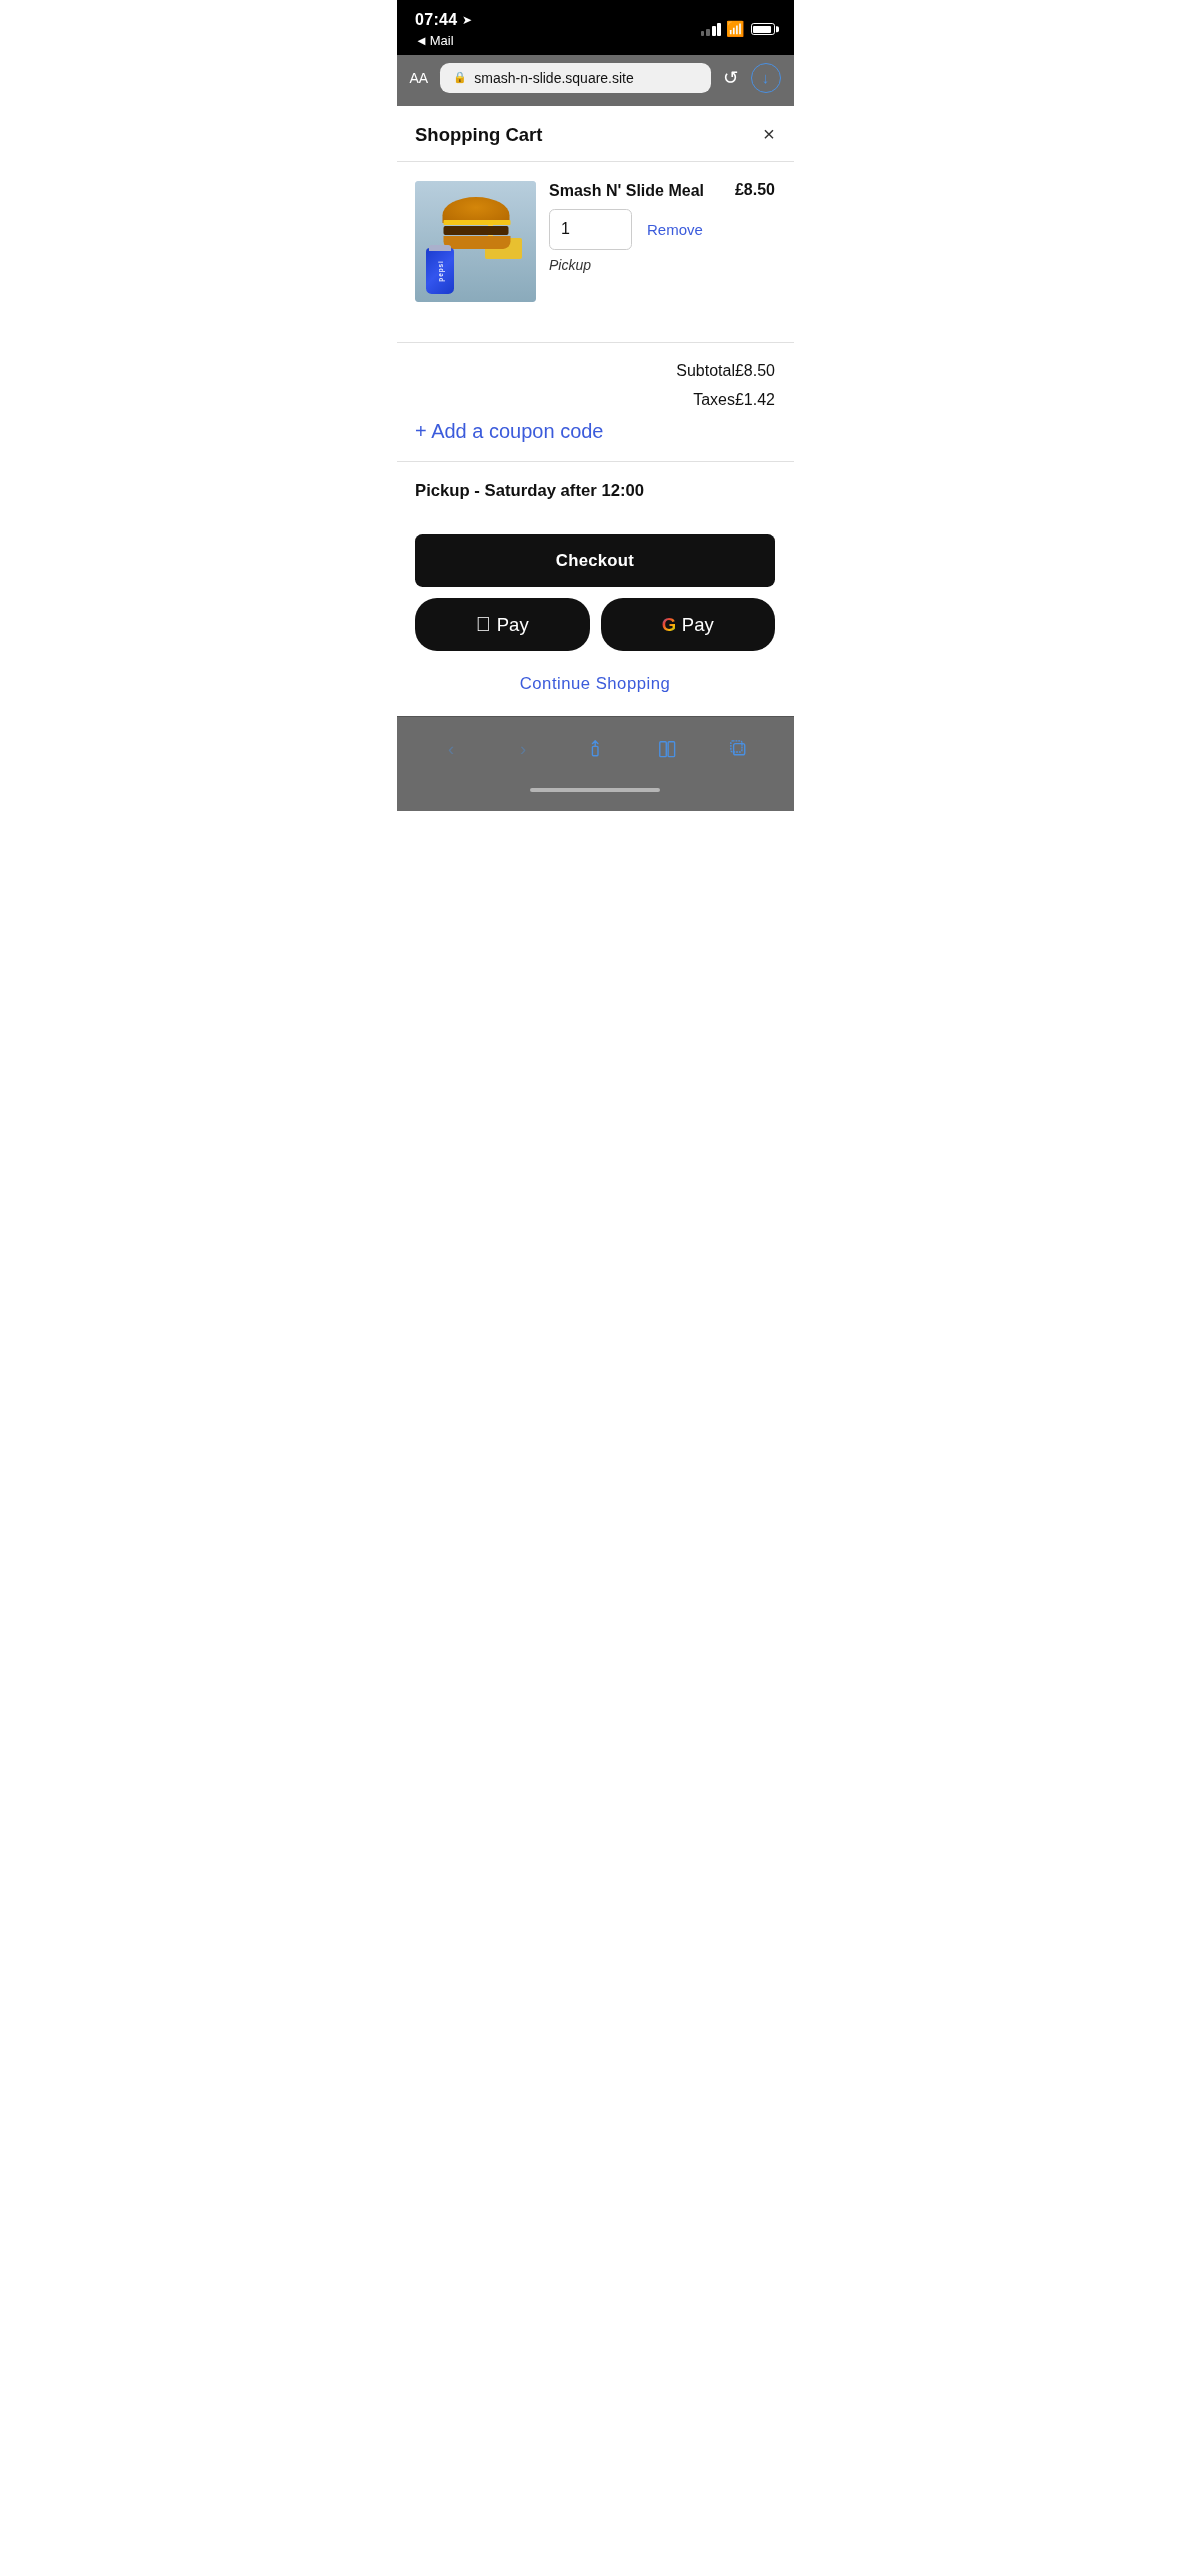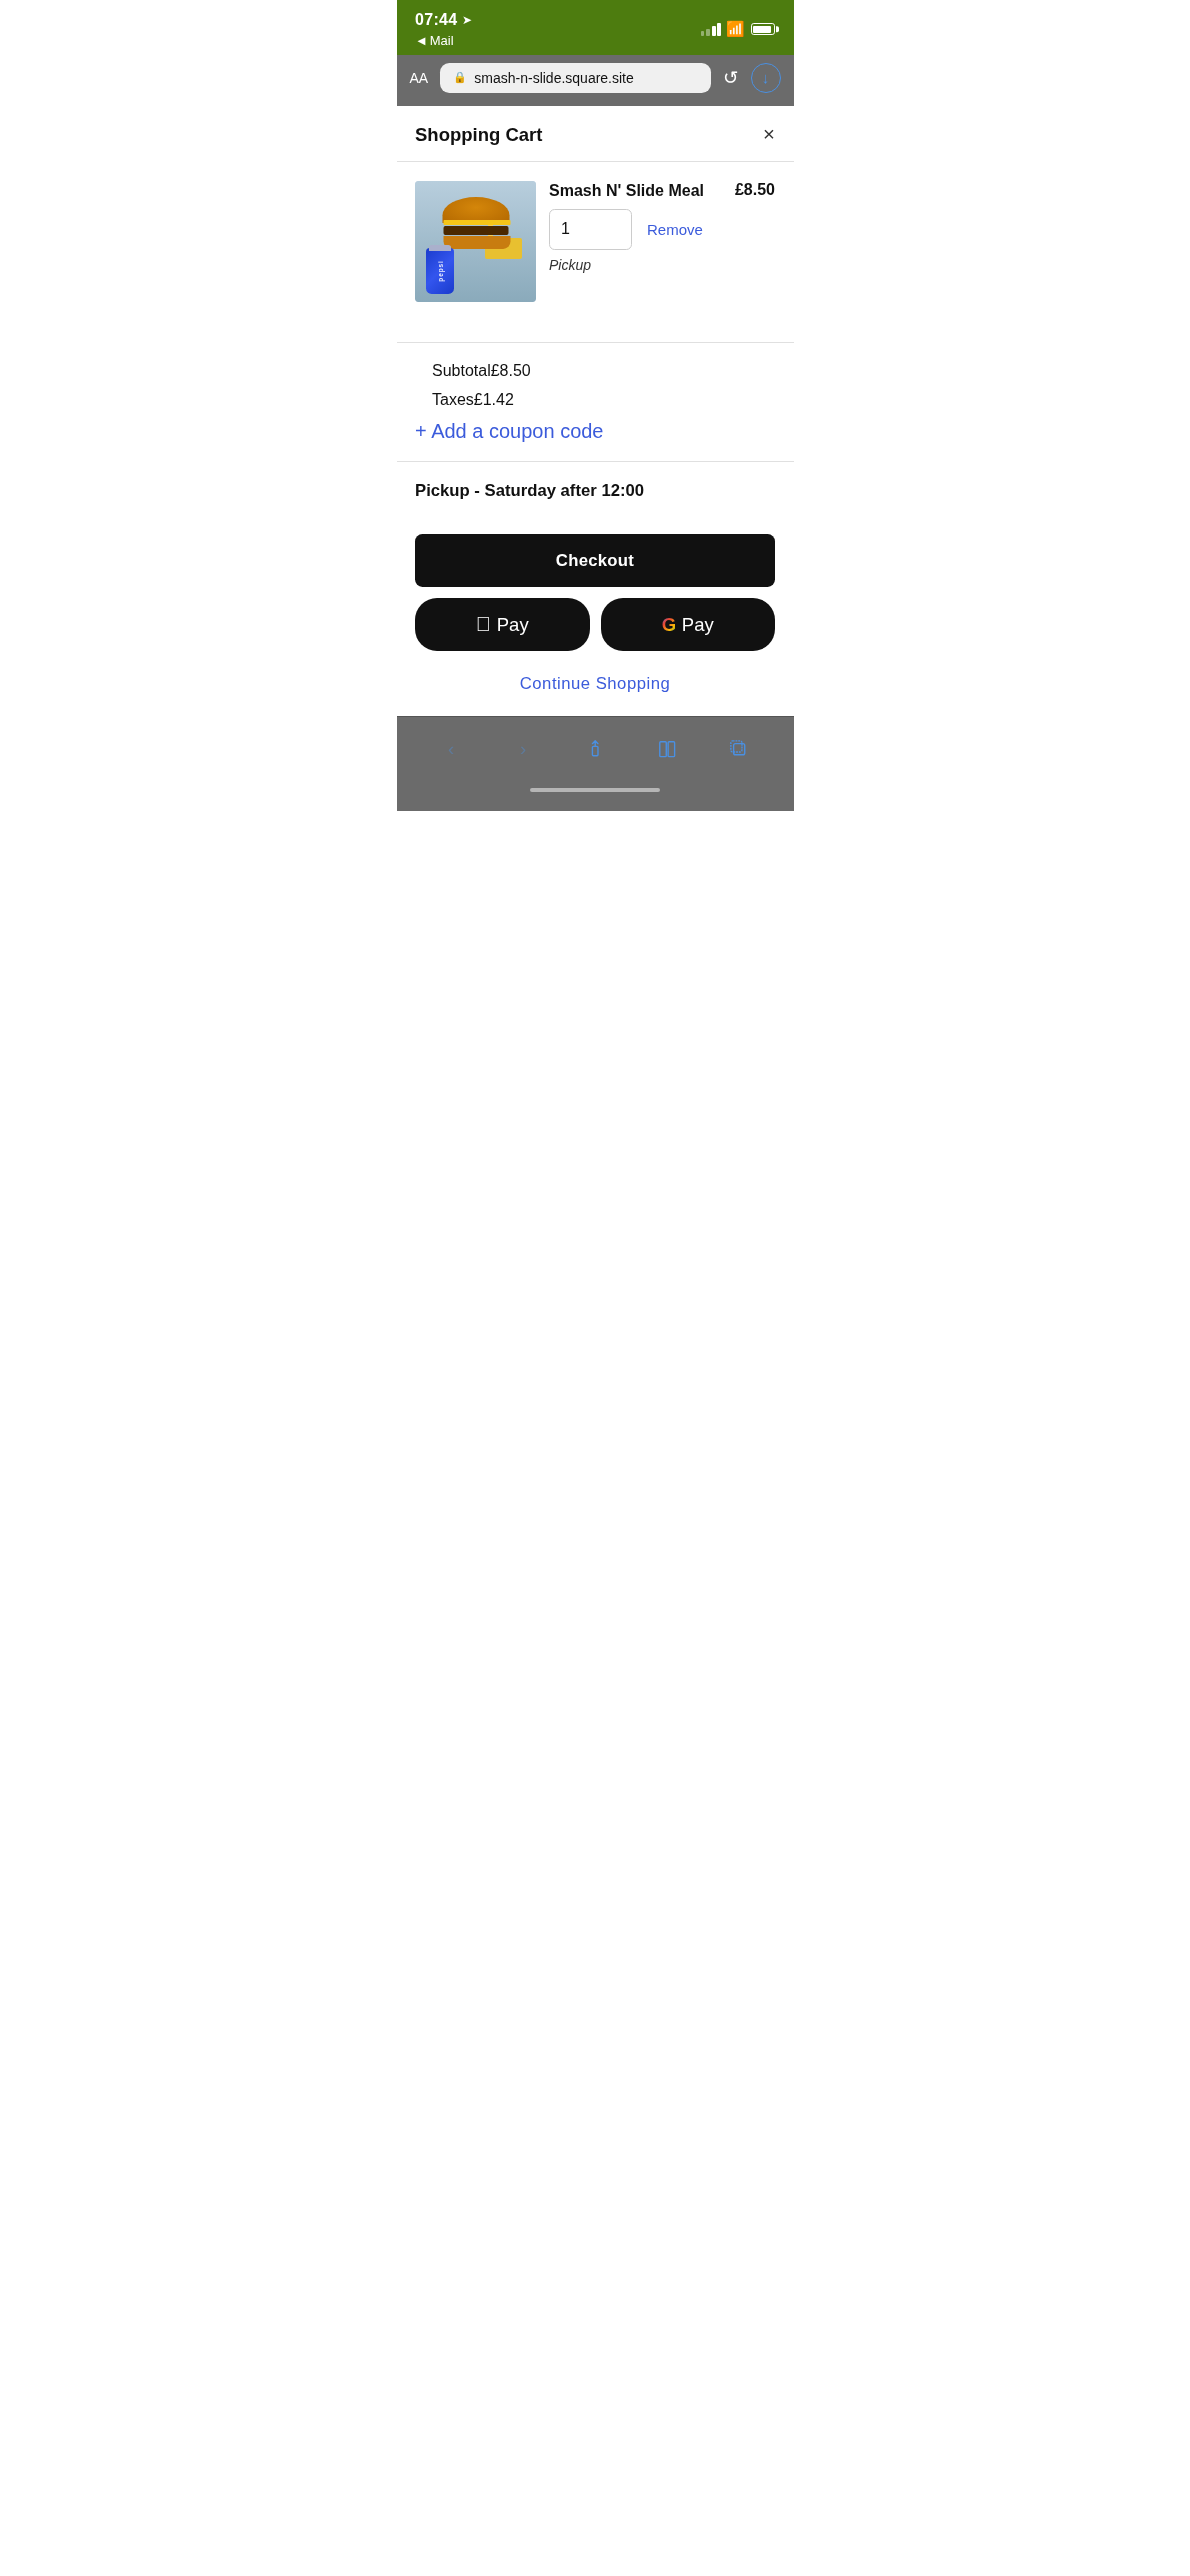--- a/index.html
+++ b/index.html
@@ -8,21 +8,21 @@
     body {
       font-family: -apple-system, BlinkMacSystemFont, 'Helvetica Neue', Arial, sans-serif;
       background: #fff;
       width: 397px;
       margin: 0 auto;
       min-height: 859px;
     }
 
     
     .status-bar {
-      background: #4d7c0f;
+      background: #000000;
       color: #fff;
       padding: 11px 18.5px 7.4px 18.5px;
       display: flex;
       justify-content: space-between;
       align-items: center;
     }
     .status-time {
       font-size: 16px;
       font-weight: 600;
       letter-spacing: 0.3px;
@@ -337,21 +337,21 @@
       background: #e0e0e0;
       margin: 3.7px 0 18.5px 0;
     }
 
     
     .totals-section {
       padding: 0 18.5px;
     }
     .total-row {
       display: flex;
-      justify-content: flex-start;
+      justify-content: flex-end;
       margin-bottom: 11px;
       margin-left: 17px;
     }
     .total-label {
       font-size: 16px;
       color: #111;
     }
     .total-value {
       font-size: 16px;
       color: #111;

